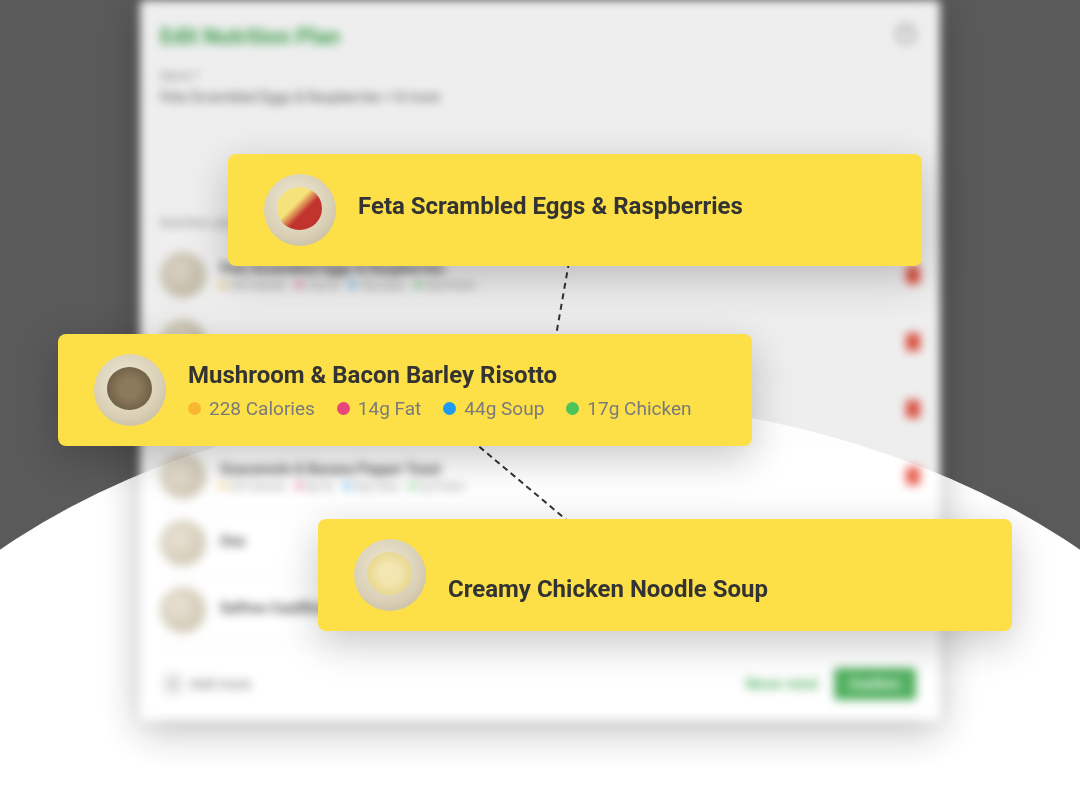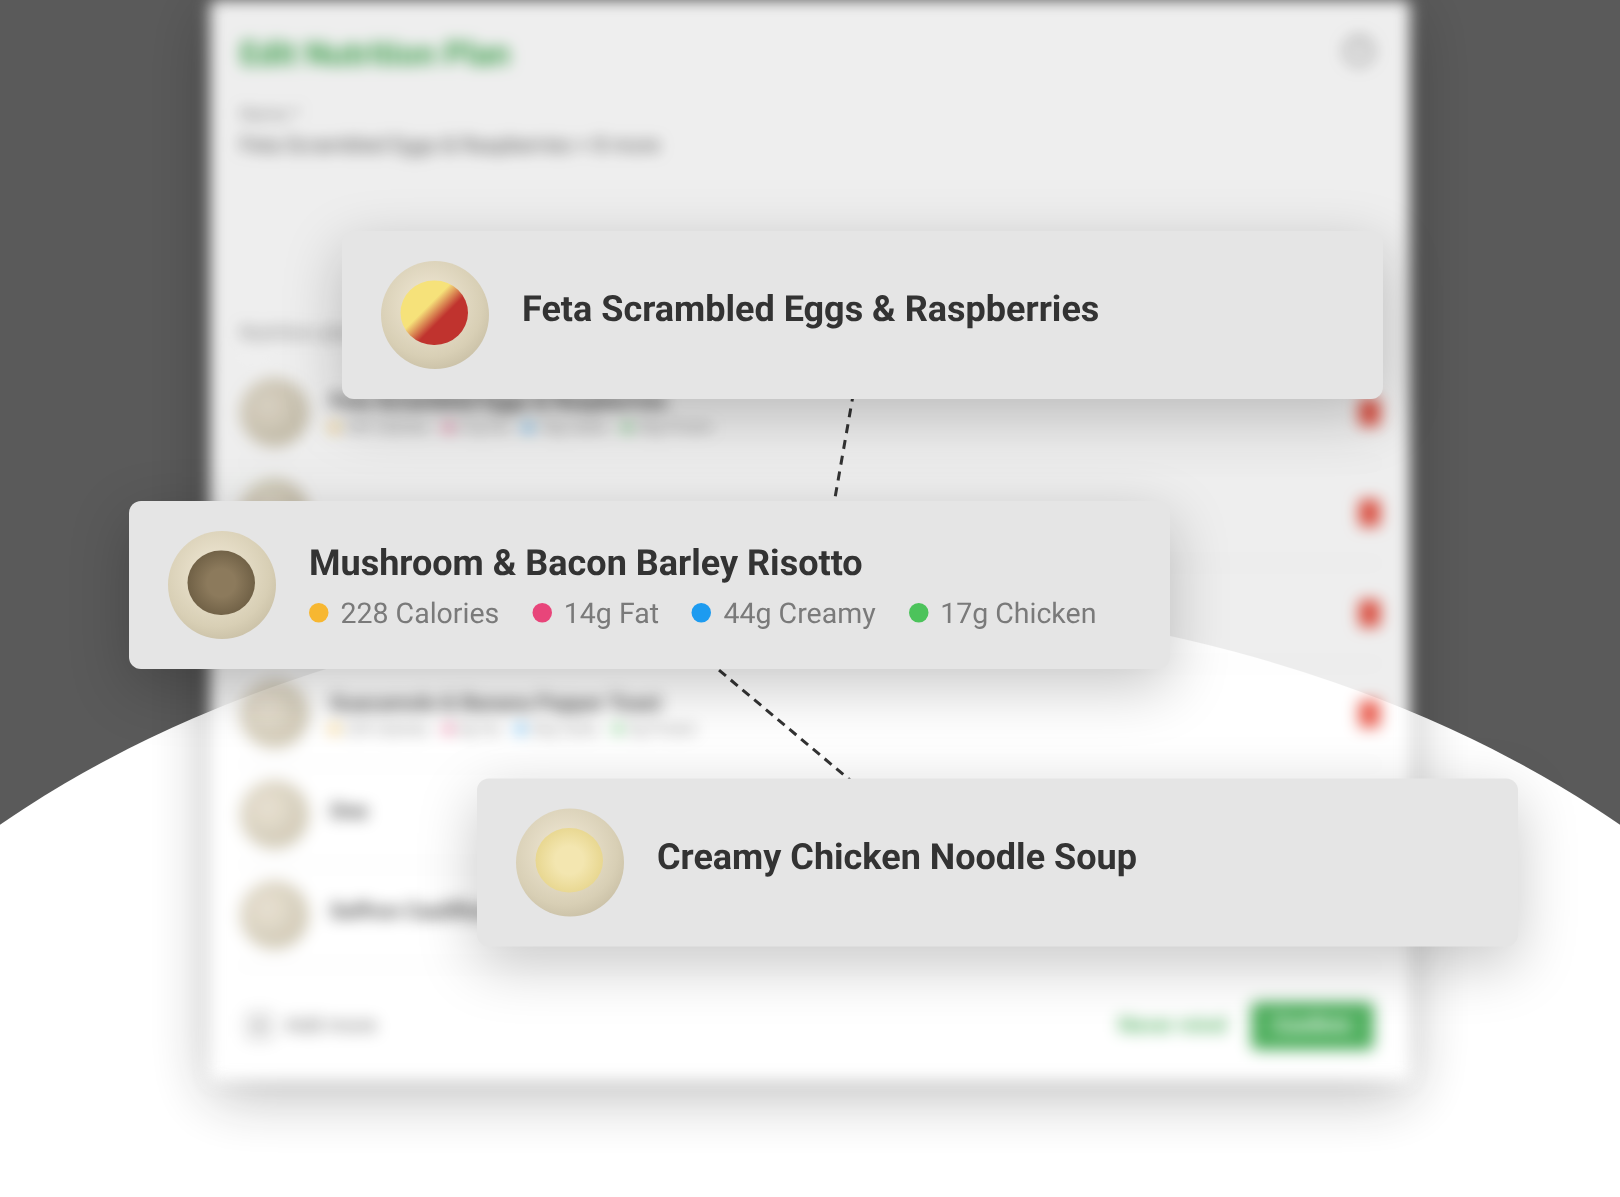--- a/index.html
+++ b/index.html
@@ -77,27 +77,27 @@
   color: #666;
   filter: blur(5px);
 }
 .bg-sidebar .s1 { color:#666; margin-bottom: 50px; }
 .bg-sidebar .s2 { color:#444; font-weight:600; margin-bottom:4px; }
 .bg-sidebar .s3 { color:#3fa84f; font-size:11px; }
 
 
 .card {
   position: absolute;
-  background: #e5e5e5;
+  background: #fde047;
   border-radius: 8px;
   box-shadow: 0 12px 40px rgba(0,0,0,0.22);
   display: flex;
   align-items: center;
   gap: 22px;
-  padding: 20px 26px;
+  padding: 20px 36px;
 }
 .card-thumb {
   width: 72px; height: 72px; border-radius: 50%;
   background: radial-gradient(circle at 45% 40%, #f2ead8 0%, #d8cfb5 60%, #b8ae94 100%);
   position: relative;
   overflow: hidden;
   flex-shrink: 0;
 }
 .card-thumb .platefill { position:absolute; inset:18% 20% 22% 18%; border-radius:50%; }
 .card1 .platefill { background: linear-gradient(135deg, #f6e27a 40%, #c0332e 60%); }
@@ -108,22 +108,22 @@
 .card-title { font-size: 24px; font-weight: 700; color: #333; margin-bottom: 8px; }
 .card-macros { display: flex; gap: 22px; flex-wrap: wrap; }
 .macro { display: inline-flex; align-items: center; gap: 8px; font-size: 19px; color: #7a7a7a; white-space: nowrap; }
 .dot { width: 13px; height: 13px; border-radius: 50%; flex-shrink:0; }
 .dot.cal { background: #f7b731; }
 .dot.fat { background: #e8457a; }
 .dot.carb { background: #1d9bf0; }
 .dot.pro { background: #4cc35b; }
 
 .card1 { left: 228px; top: 154px; width: 694px; }
-.card2 { left: 58px;  top: 334px; width: 694px; margin-left: 28px; }
-.card3 { left: 318px; top: 519px; width: 694px; }
+.card2 { left: 58px;  top: 334px; width: 694px; }
+.card3 { left: 318px; top: 519px; width: 694px; align-items: flex-end; }
 
 
 .dash {
   position: absolute;
   border-top: 2.5px dashed #333;
   transform-origin: 0 0;
 }
 </style>
 </head>
 <body>
@@ -280,21 +280,21 @@
       <span class="macro">
           <span class="dot cal"></span>
           <span>228 Calories</span>
         </span>
       <span class="macro">
           <span class="dot fat"></span>
           <span>14g Fat</span>
         </span>
       <span class="macro">
           <span class="dot carb"></span>
-          <span>44g Creamy</span>
+          <span>44g Soup</span>
         </span>
       <span class="macro">
           <span class="dot pro"></span>
           <span>17g Chicken</span>
         </span>
     </div>
   </div>
 </div>
 
 <div class="card card3">

